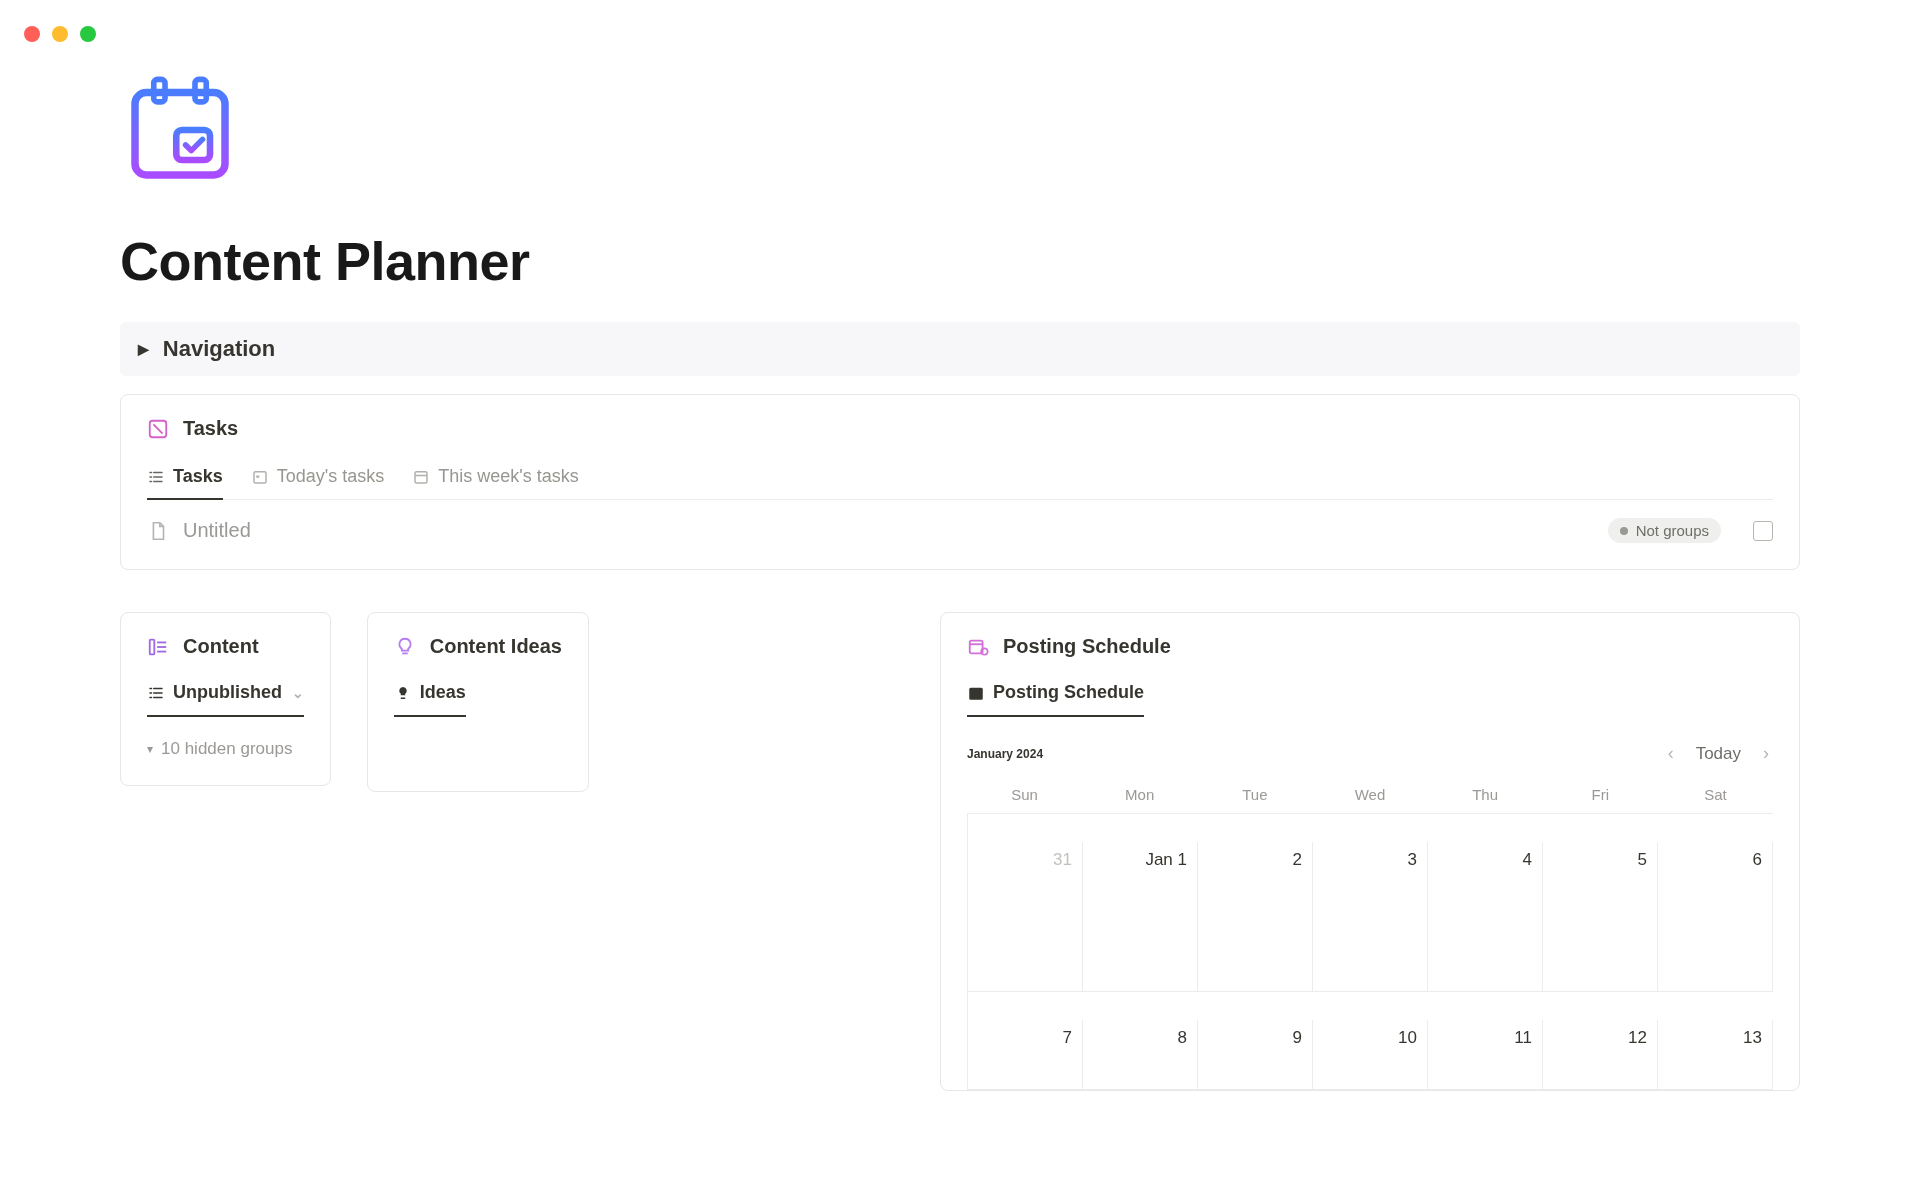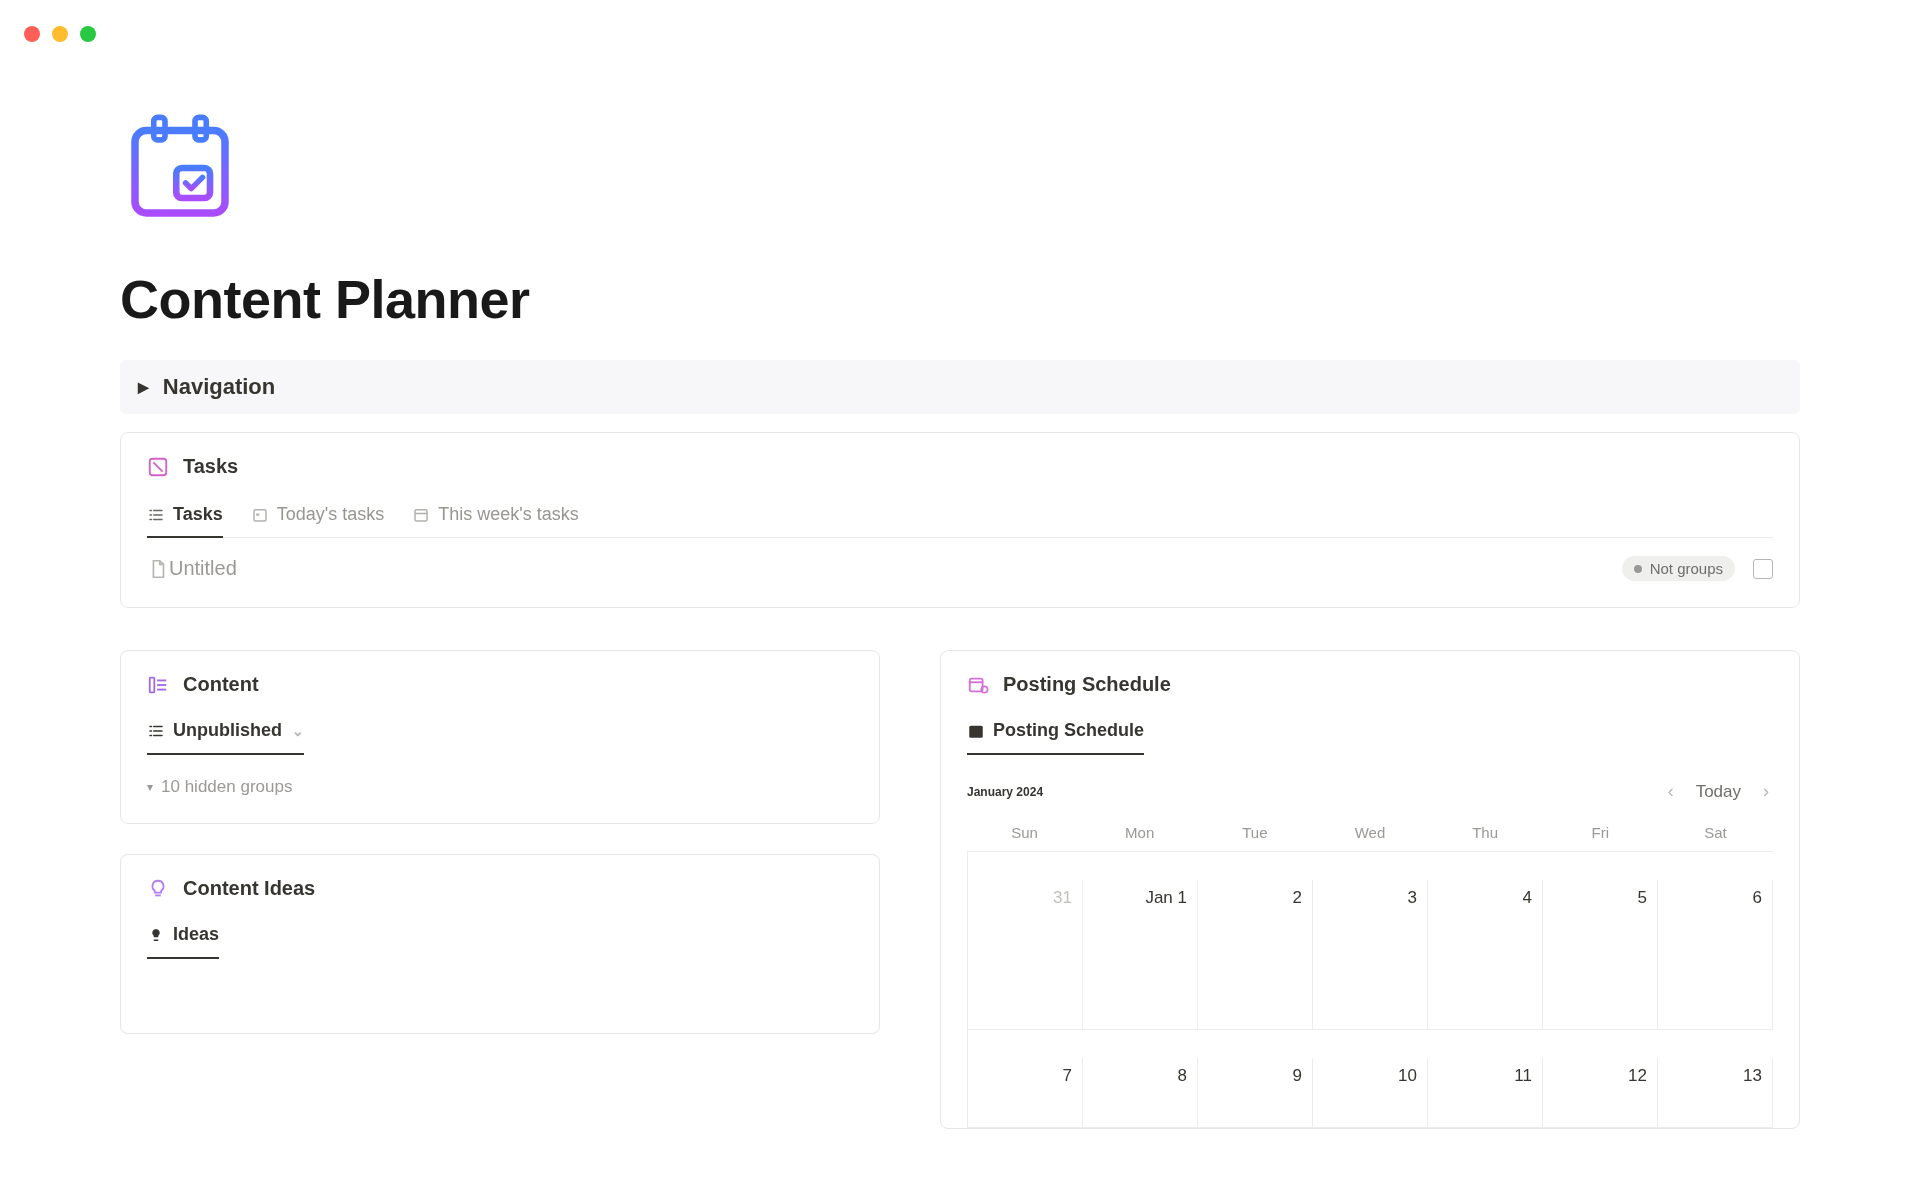--- a/index.html
+++ b/index.html
@@ -5,21 +5,21 @@
   * { box-sizing:border-box; margin:0; padding:0; font-family:-apple-system,BlinkMacSystemFont,"Segoe UI",Helvetica,Arial,sans-serif; }
   body { background:#fff; color:#37352F; width:1920px; height:1200px; overflow:hidden; }
 
   
   .traffic { position:absolute; top:26px; left:24px; display:flex; gap:12px; }
   .dot { width:16px; height:16px; border-radius:50%; }
   .dot.red { background:#FF5F57; }
   .dot.yel { background:#FEBC2E; }
   .dot.grn { background:#28C840; }
 
-  .page { padding:108px 120px 0 120px; }
+  .page { padding:70px 120px 0 120px; }
 
   
   .hero-icon svg { width:120px; height:120px; display:block; }
 
   h1.title { font-size:54px; font-weight:700; letter-spacing:-0.5px; margin:40px 0 30px 0; color:#191919; }
 
   
   .nav-toggle { background:#F7F6F9; border-radius:6px; padding:14px 18px; display:flex; align-items:center; gap:14px; font-size:22px; font-weight:600; color:#37352F; cursor:pointer; }
   .nav-toggle .tri { font-size:14px; color:#37352F; }
 
@@ -27,30 +27,30 @@
   .card-hd { display:flex; align-items:center; gap:14px; font-size:20px; font-weight:600; color:#37352F; }
   .card-hd .ic { width:22px; height:22px; flex:none; }
 
   .tabs { display:flex; align-items:center; gap:28px; margin-top:18px; font-size:18px; color:#979690; border-bottom:1px solid #EDECEA; }
   .tab { display:flex; align-items:center; gap:8px; cursor:pointer; padding:8px 0 12px 0; position:relative; }
   .tab.active { color:#37352F; font-weight:600; }
   .tab.active::after { content:""; position:absolute; left:0; right:0; bottom:-1px; height:2px; background:#37352F; }
   .tab .mico { width:18px; height:18px; opacity:.75; }
 
   
-  .task-row { display:flex; align-items:center; padding:18px 0 4px 0; }
+  .task-row { display:flex; align-items:center; gap:14px; padding:18px 0 4px 0; }
   .task-row .doc-ic { width:22px; height:22px; color:#B7B5B0; }
   .task-row .name { color:#9B9996; font-size:20px; flex:1; }
   .pill { background:#EFEFED; color:#6F6E69; border-radius:14px; padding:4px 12px; font-size:15px; display:flex; align-items:center; gap:8px; }
   .pill .pd { width:8px; height:8px; border-radius:50%; background:#9B9996; }
   .chk { width:20px; height:20px; border:1.8px solid #B7B5B0; border-radius:3px; margin-left:18px; cursor:pointer; }
 
   
   .cols { display:flex; gap:60px; margin-top:24px; align-items:flex-start; }
-  .col-l { flex:0 0 760px; display:flex; flex-direction:column; gap:12px; }
+  .col-l { flex:0 0 760px; display:flex; flex-direction:row; gap:36px; }
   .col-r { flex:1; }
 
   .subtab { display:flex; align-items:center; gap:8px; margin:18px 0 0 0; font-size:18px; font-weight:600; color:#37352F; cursor:pointer; padding:6px 0 12px 0; border-bottom:2px solid #37352F; width:max-content; }
   .subtab .mico { width:18px; height:18px; }
   .chev { color:#B7B5B0; font-size:14px; margin-left:2px; }
 
   .hidden-grp { display:flex; align-items:center; gap:8px; color:#9B9996; font-size:17px; margin:22px 0 4px 0; }
   .hidden-grp .chv { font-size:12px; }
 
   

